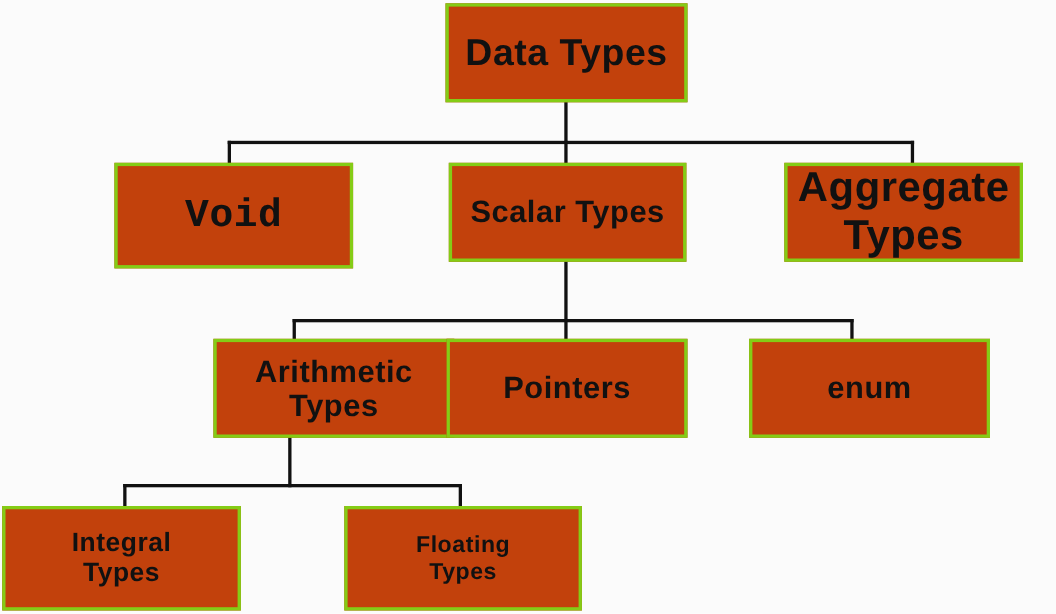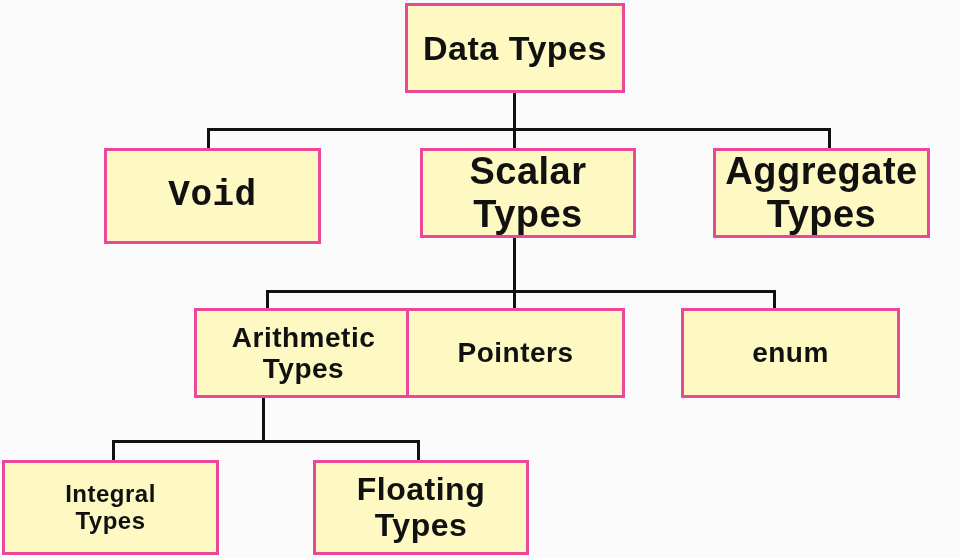--- a/index.html
+++ b/index.html
@@ -11,22 +11,22 @@
     position: relative;
     width: 960px;
     height: 558px;
     background: #fbfbfb;
     overflow: hidden;
     font-family: "Liberation Sans", sans-serif;
   }
   .node {
     position: absolute;
     box-sizing: border-box;
-    border: 3px solid #ec4899;
-    background: #fef9c3;
+    border: 3px solid #84cc16;
+    background: #c2410c;
     display: flex;
     align-items: center;
     justify-content: center;
     text-align: center;
     color: #111111;
     font-weight: 700;
     letter-spacing: 0.5px;
     line-height: 1.12;
   }
   .node .label {
@@ -64,21 +64,21 @@
   <div class="line v" style="left:417px; top:440px; height:22px;"></div>
 
   <div class="node" style="left:405px; top:3px; width:220px; height:90px; font-size:34px;">
     <span class="label">Data Types</span>
   </div>
 
   <div class="node" style="left:104px; top:148px; width:217px; height:96px; font-size:36px;font-family:Liberation Mono, monospace;">
     <span class="label">Void</span>
   </div>
 
-  <div class="node" style="left:420px; top:148px; width:216px; height:90px; font-size:38px;">
+  <div class="node" style="left:408px; top:148px; width:216px; height:90px; font-size:28px;">
     <span class="label">Scalar Types</span>
   </div>
 
   <div class="node" style="left:713px; top:148px; width:217px; height:90px; font-size:38px;">
     <span class="label">Aggregate
 Types</span>
   </div>
 
   <div class="node" style="left:154px; top:308px; width:219px; height:90px; font-size:28px;margin-left:40px;">
     <span class="label">Arithmetic
@@ -91,18 +91,18 @@
 
   <div class="node" style="left:657px; top:308px; width:219px; height:90px; font-size:28px;margin-left:24px;">
     <span class="label">enum</span>
   </div>
 
   <div class="node" style="left:2px; top:460px; width:217px; height:95px; font-size:24px;">
     <span class="label">Integral
 Types</span>
   </div>
 
-  <div class="node" style="left:313px; top:460px; width:216px; height:95px; font-size:32px;">
+  <div class="node" style="left:313px; top:460px; width:216px; height:95px; font-size:21px;">
     <span class="label">Floating
 Types</span>
   </div>
 
 </div>
 
 </body></html>

